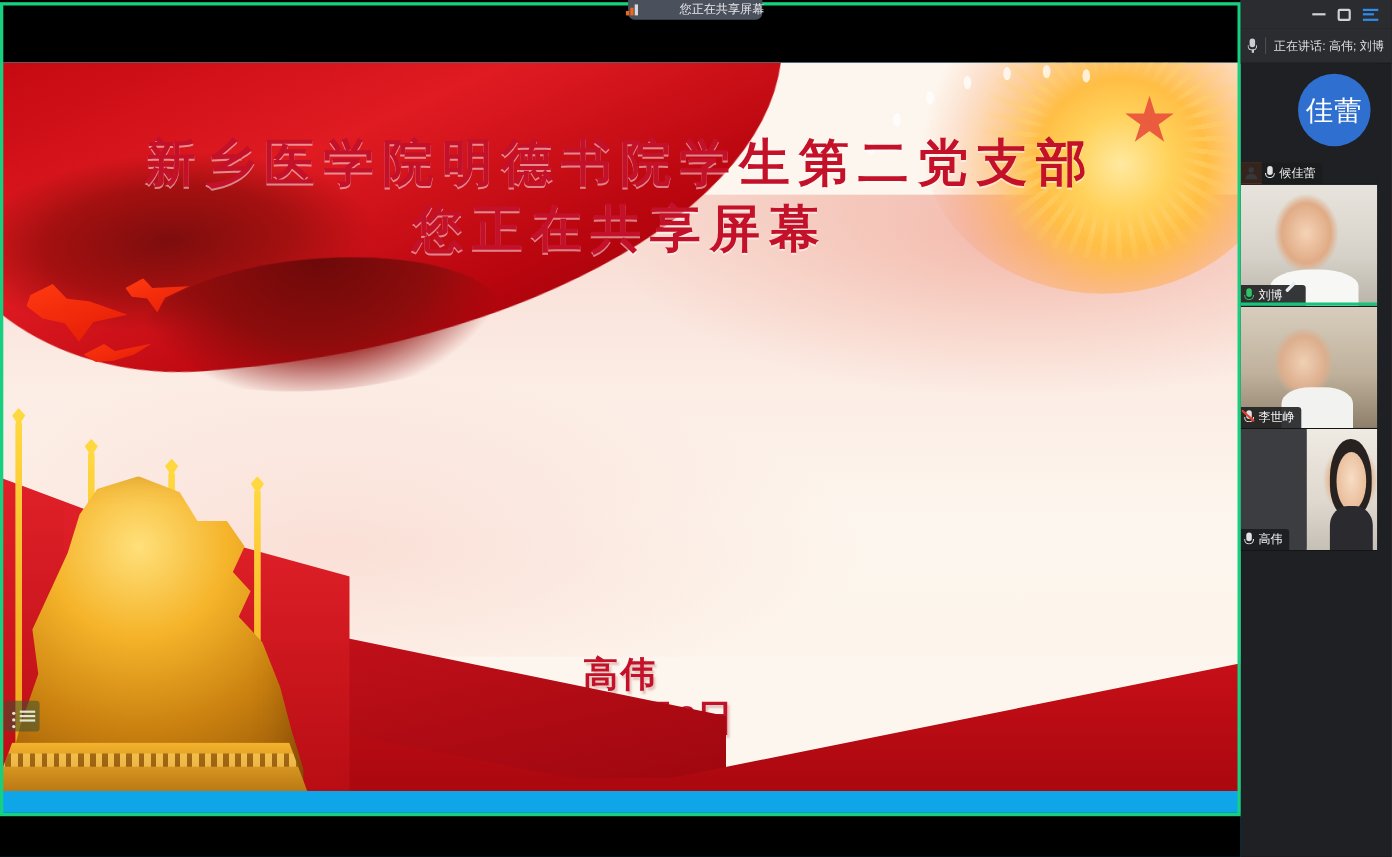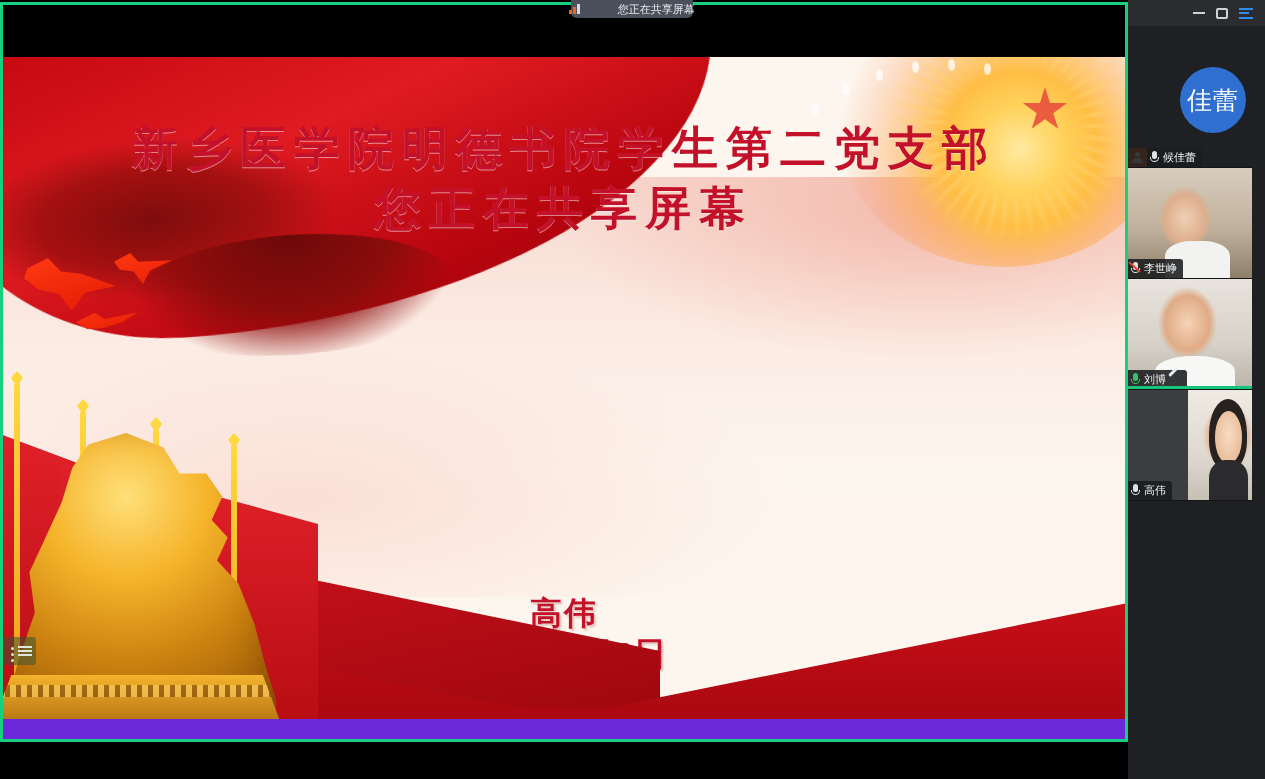--- a/index.html
+++ b/index.html
@@ -20,21 +20,21 @@
   .bars i:nth-child(3){height:10px;}
   .share-banner .txt{color:#e8e9ec;font-size:11px;line-height:11px;white-space:nowrap;margin-left:32px;}
 
   
   .share-border{
     position:absolute;left:0;top:2px;width:1128px;height:740px;
     border:3px solid #16d07f;box-sizing:border-box;z-index:30;pointer-events:none;
   }
 
   
-  .stage{position:absolute;left:0;top:0;width:1128px;height:779px;background:#6d28d9;overflow:hidden;}
+  .stage{position:absolute;left:0;top:0;width:1128px;height:779px;background:#0ea5e9;overflow:hidden;}
   .slide{
     position:absolute;left:0;top:57px;width:1128px;height:662px;overflow:hidden;
     background:#fdf6ee;
   }
   
   .drape{
     position:absolute;left:-60px;top:-30px;width:780px;height:300px;
     background:
       radial-gradient(ellipse 300px 130px at 210px 180px, #7e0d0d 0%, #a51010 38%, rgba(165,16,16,0) 62%),
       linear-gradient(160deg,#c2060f 0%,#e01b22 40%,#b8050e 72%,#8f0208 100%);
@@ -367,62 +367,71 @@
     <div class="panel-top">
       <span class="win-min"></span>
       <span class="win-max"></span>
       <span class="win-menu">
           <i></i>
           <i></i>
           <i></i>
         </span>
     </div>
 
+    <div class="speaking">
+      <span class="mic-glyph">
+        <span class="cap"></span>
+          <span class="arc"></span>
+          <span class="stem"></span>
+      </span>
+      <span class="divider"></span>
+      <span class="stxt">正在讲话: 高伟; 刘博</span>
+    </div>
 
     <div class="tiles">
 
       <div class="tile avatar-tile">
         <div class="avatar-circle">佳蕾</div>
         <div class="host-badge">
             <span class="p"></span>
           </div>
         <div class="nametag with-host">
           <span class="mic-s">
               <span class="cap"></span>
               <span class="arc"></span>
             </span>
           <span class="nm">候佳蕾</span>
         </div>
+      </div>
+
+      <div class="tile">
+        <div class="vid vid-2"></div>
+        <div class="nametag">
+          <span class="mic-s green">
+              <span class="cap"></span>
+              <span class="arc"></span>
+            </span>
+          <span class="nm">刘博</span>
+          <span class="pencil"></span>
+        </div>
+        <div class="audio-bar"></div>
       </div>
 
       <div class="tile">
         <div class="vid vid-1"></div>
         <div class="nametag">
           <span class="mic-s muted">
               <span class="cap"></span>
               <span class="arc"></span>
               <span class="slash"></span>
             </span>
           <span class="nm">李世峥</span>
         </div>
       </div>
 
-      <div class="tile">
-        <div class="vid vid-2"></div>
-        <div class="nametag">
-          <span class="mic-s green">
-              <span class="cap"></span>
-              <span class="arc"></span>
-            </span>
-          <span class="nm">刘博</span>
-          <span class="pencil"></span>
-        </div>
-        <div class="audio-bar"></div>
-      </div>
-
       <div class="tile active">
         <div class="halfpane"></div>
         <div class="vid vid-3" style="left:48%;width:52%">
           <span class="hair"></span>
         </div>
         <div class="nametag">
           <span class="mic-s">
               <span class="cap"></span>
               <span class="arc"></span>
             </span>

